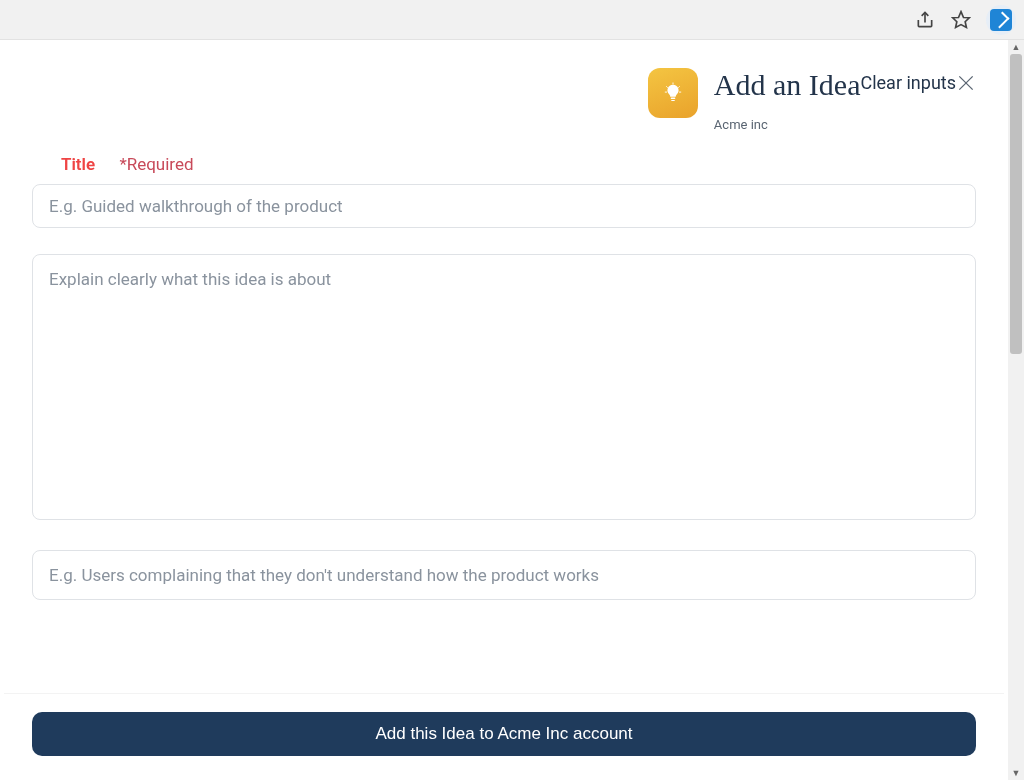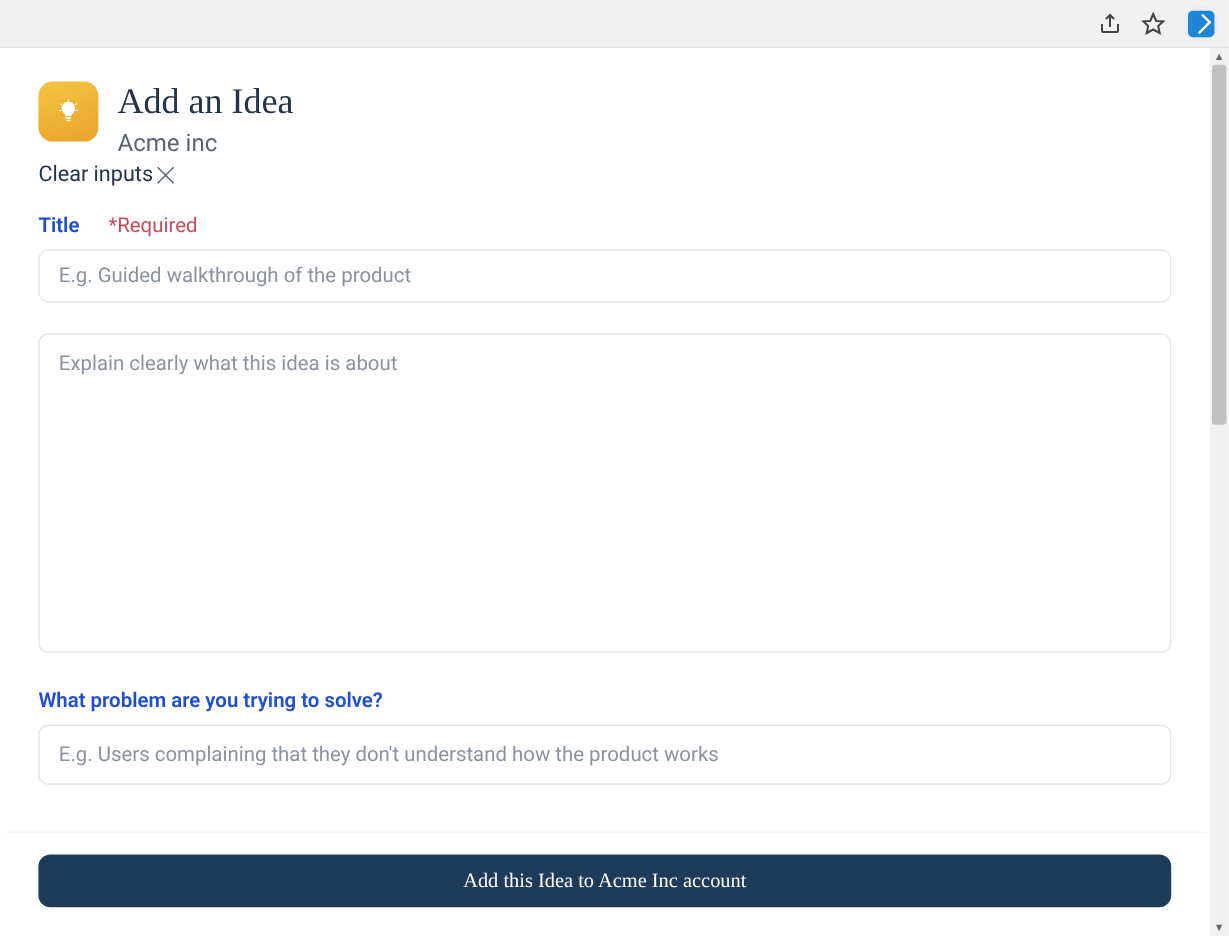--- a/index.html
+++ b/index.html
@@ -66,51 +66,50 @@
     .modal-inner {
       padding: 28px 28px 0 28px;
       height: calc(100% - 100px);
       overflow: hidden;
     }
     .header {
       display: flex;
       align-items: flex-start;
       justify-content: flex-end;
       margin-bottom: 22px;
-      flex-direction: column;
     }
     .header-left { display: flex; gap: 16px; align-items: flex-start; }
     .idea-icon {
       width: 50px; height: 50px;
       border-radius: 12px;
       background: linear-gradient(160deg, #f4c542 0%, #e9a22b 100%);
       display: flex; align-items: center; justify-content: center;
       flex-shrink: 0;
     }
     .bulb {
       width: 22px; height: 22px;
     }
     .heading {
       font-family: Georgia, "Times New Roman", serif;
       font-size: 30px;
       color: #23344a;
       font-weight: 400;
       line-height: 1.1;
     }
     .subheading {
-      font-size: 20px;
+      font-size: 13px;
       color: #5a6572;
-      margin-top: 6px;
+      margin-top: 16px;
     }
     .header-right { display: flex; align-items: center; padding-top: 4px;}
     .clear-link { color: #23344a; font-size: 18px; cursor: pointer; }
     .close-icon { width: 20px; height: 20px; color: #5a6572; cursor: pointer; }
     .field-group { margin-bottom: 26px; }
     .label-row { margin-bottom: 10px; font-size: 17px; }
-    .label-main { color: #1d4ed8; font-weight: 600; }
+    .label-main { color: #ef4444; font-weight: 600; margin-left: 29px; }
     .label-req { color: #c84a5a; margin-left: 20px; }
     .text-input, .textarea {
       width: 100%;
       border: 1px solid #dfe2e6;
       border-radius: 8px;
       font-size: 17px;
       color: #1d4ed8;
       font-family: inherit;
       background: #fff;
     }
@@ -128,21 +127,20 @@
     }
     .submit-btn {
       width: 100%;
       height: 44px;
       border: none;
       border-radius: 10px;
       background: #1f3b5c;
       color: #fff;
       font-size: 17px;
       cursor: pointer;
-      font-family: Liberation Serif, serif;
     }
   </style>
 </head>
 <body>
 
 <div class="browser-bar">
   <div class="browser-icon">
     <svg viewBox="0 0 24 24" width="20" height="20" fill="none" stroke="currentColor" stroke-width="2">
       <path d="M4 12v7a1 1 0 0 0 1 1h14a1 1 0 0 0 1-1v-7"></path>
       <path d="M12 3v12"></path>
@@ -199,23 +197,20 @@
         <span class="label-req">*Required</span>
       </div>
       <input class="text-input" type="text" placeholder="E.g. Guided walkthrough of the product" style="">
     </div>
 
     <div class="field-group">
       <textarea class="textarea desc-area" placeholder="Explain clearly what this idea is about" style=""></textarea>
     </div>
 
     <div class="field-group">
-      <div class="label-row">
-        <span class="label-main">What problem are you trying to solve?</span>
-      </div>
       <textarea class="textarea problem-area" placeholder="E.g. Users complaining that they don't understand how the product works" style=""></textarea>
     </div>
   </div>
 
   <div class="footer">
     <button class="submit-btn">Add this Idea to Acme Inc account</button>
   </div>
 </div>
 
 </body></html>

